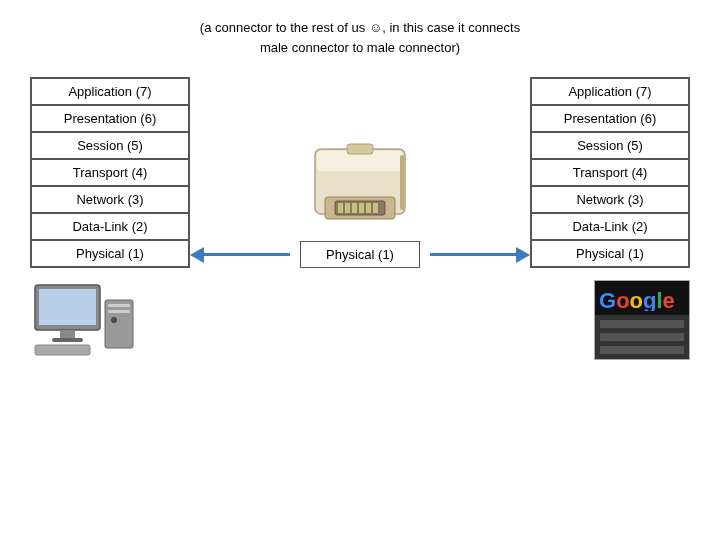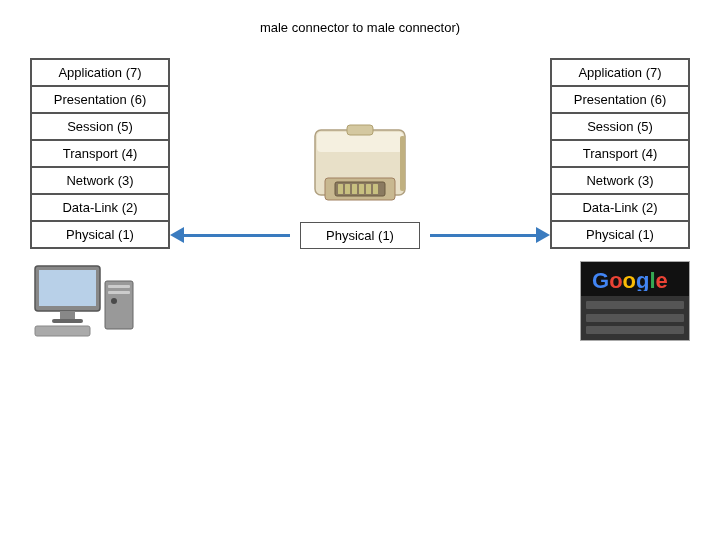--- a/index.html
+++ b/index.html
@@ -22,21 +22,21 @@
     .main-content {
       display: flex;
       flex-direction: row;
       justify-content: space-between;
       align-items: flex-end;
       padding: 10px 30px 0;
       position: relative;
     }
 
     .osi-stack {
-      width: 140px;
+      width: 160px;
       border: 1px solid #555;
       border-collapse: collapse;
     }
 
     .osi-row {
       border: 1px solid #555;
       padding: 5px 8px;
       text-align: center;
       background: #fff;
       white-space: nowrap;
@@ -103,20 +103,21 @@
       display: flex;
       align-items: center;
       width: 100%;
       margin-top: 0;
     }
   </style>
 </head>
 <body>
 
 <div class="title-area">
+  <div>(a connector to the rest of us ☺, in this case it connects</div>
   <div>male connector to male connector)</div>
 </div>
 
 <div class="main-content">
 
   <div class="osi-stack" id="left-stack">
       <div class="osi-row">Application (7)</div>
       <div class="osi-row">Presentation (6)</div>
       <div class="osi-row">Session (5)</div>
       <div class="osi-row">Transport (4)</div>
@@ -182,21 +183,21 @@
 
       <rect x="75" y="20" width="28" height="48" rx="2" fill="#999" stroke="#666" stroke-width="1"></rect>
       <rect x="78" y="24" width="22" height="3" rx="1" fill="#ccc"></rect>
       <rect x="78" y="30" width="22" height="3" rx="1" fill="#ccc"></rect>
       <circle cx="84" cy="40" r="3" fill="#4a4a4a"></circle>
 
       <rect x="5" y="65" width="55" height="10" rx="2" fill="#aaa" stroke="#888" stroke-width="1"></rect>
     </svg>
   </div>
 
-  <div style="width:110px; height:80px; border:1px solid #aaa; overflow:hidden; display:flex; flex-direction:column; align-items:center; justify-content:center; background:#222;">
+  <div style="width:96px; height:80px; border:1px solid #aaa; overflow:hidden; display:flex; flex-direction:column; align-items:center; justify-content:center; background:#222;">
     <div style="background:#111; width:100%; height:35px; display:flex; align-items:center; justify-content:center;">
       <svg width="90" height="25" viewBox="0 0 90 25">
         <text x="2" y="22" font-size="22" font-weight="bold" font-family="Arial">
           <tspan fill="#4285F4">G</tspan><tspan fill="#EA4335">o</tspan><tspan fill="#FBBC05">o</tspan><tspan fill="#4285F4">g</tspan><tspan fill="#34A853">l</tspan><tspan fill="#EA4335">e</tspan>
         </text>
       </svg>
     </div>
     <div style="background:#333; width:100%; height:45px; display:flex; flex-direction:column; justify-content:space-around; padding:3px 5px;">
       <div style="background:#555; height:8px; border-radius:1px;"></div>
       <div style="background:#555; height:8px; border-radius:1px;"></div>

